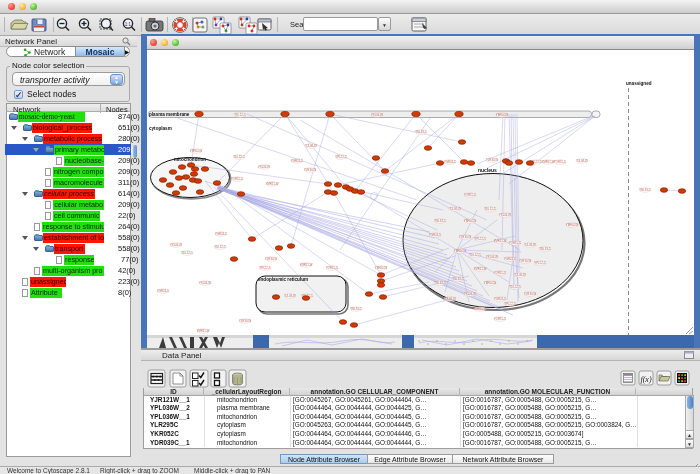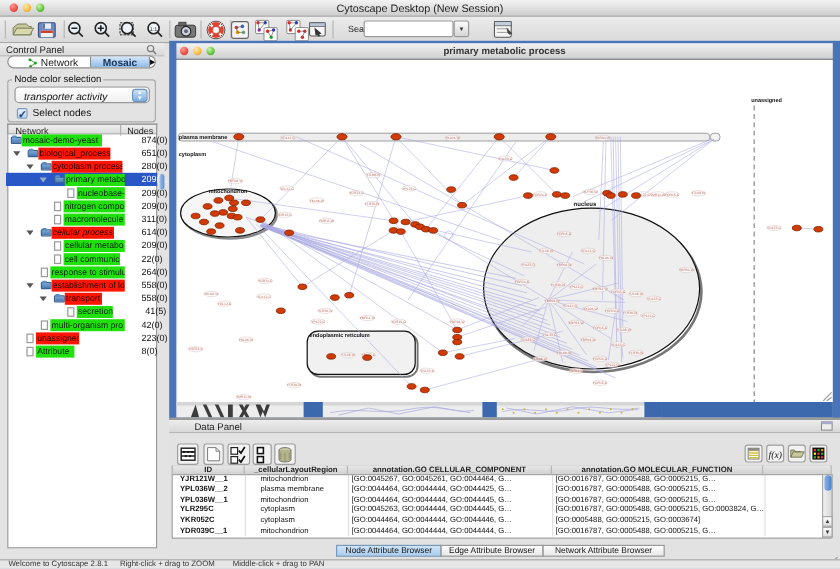--- a/index.html
+++ b/index.html
@@ -80,21 +80,20 @@
 #statusbar { left:0; top:466px; width:700px; height:8px; background:#e6e6e6; border-top:1px solid #ababab; }
 #statusbar span { position:absolute; top:0px; font-size:6.5px; color:#333; }
 </style>
 </head>
 <body>
 
 <div id="titlebar" class="abs">
   <div class="tl abs" style="left:8px; background:radial-gradient(circle at 35% 30%,#ff9a94,#ee4b42 60%,#b52c24);"></div>
   <div class="tl abs" style="left:19px; background:radial-gradient(circle at 35% 30%,#ffe9a8,#f5bb41 60%,#c28a1e);"></div>
   <div class="tl abs" style="left:30px; background:radial-gradient(circle at 35% 30%,#c8f3a6,#64c440 60%,#3f8f25);"></div>
-  <div id="title-text" class="abs">Cytoscape Desktop (New Session)</div>
 </div>
 
 <div id="toolbar" class="abs">
   <div class="tsep abs" style="left:4px;"></div>
   <div class="tsep abs" style="left:53px;"></div>
   <div class="tsep abs" style="left:141px;"></div>
   <div class="tsep abs" style="left:167px;"></div>
   <div class="tsep abs" style="left:192px;"></div>
   <div class="tsep abs" style="left:277px;"></div>
   <svg class="abs" style="left:0;top:0;" width="280" height="22" viewBox="0 0 280 22">
@@ -180,21 +179,21 @@
     <rect x="2" y="2" width="14" height="3.5" fill="#c3cddc" stroke="#555" stroke-width="0.6"></rect>
     <path d="M4 8 h10 M4 11 h10" stroke="#999" stroke-width="0.8"></path>
     <path d="M12 7 l5 5 l-2.5 1 l-1.5 -1.5 Z" fill="#444"></path>
   </svg>
   <span id="searchlab" class="abs" style="left:276px;">Search:</span>
   <div id="searchbox" class="abs"></div>
   <div id="searcharrow" class="abs">▼</div>
 </div>
 
 <div id="cp-head" class="abs">
-    <span>Control Panel</span>
+    <span>Network Panel</span>
  <svg style="position:absolute;right:6px;top:1px;" width="9" height="9" viewBox="0 0 9 9">
       <circle cx="3.5" cy="3.5" r="2.6" fill="none" stroke="#777" stroke-width="1"></circle>
       <line x1="5.5" y1="5.5" x2="8" y2="8" stroke="#777" stroke-width="1.2"></line>
     </svg>
   </div>
 <div id="tabpill" class="abs">
   <div class="seg" style="left:27px; width:41px; font-size:8.5px; color:#222; text-align:left; line-height:10px;">Network</div>
   <svg class="seg" style="left:16px; top:1px;" width="9" height="9" viewBox="0 0 9 9">
       <circle cx="2" cy="1.8" r="1.3" fill="#2aa02a"></circle>
       <circle cx="6.5" cy="4.5" r="1.3" fill="#2aa02a"></circle>
@@ -214,33 +213,33 @@
 <div id="chklab" class="abs">Select nodes</div>
 <div id="treewrap" class="abs"></div>
 <div id="treehead" class="abs">
     <span style="position:absolute;left:6px;top:1px;">Network</span>
     <span style="position:absolute;left:99px;top:1px;">Nodes</span>
     <span style="position:absolute;left:93px;top:0;width:1px;height:9px;background:#b0b0b0;"></span>
   </div>
 <div id="tree">
 <div class="trow" style="top:112px;">
       <span class="fold" style="left:2px;"></span>
-      <span class="chip g" style="left:11px;width:67px;">mosaic-demo-yeast</span>
+      <span class="chip g" style="left:11px;width:67px;font-family:Liberation Serif, serif;">mosaic-demo-yeast</span>
       <span class="num">874(0)</span>
     </div>
 <div class="trow" style="top:123px;">
       <span class="arr" style="left:4px;"></span>
       <span class="fold" style="left:16px;"></span>
       <span class="chip r" style="left:25px;width:60px;">biological_process</span>
       <span class="num">651(0)</span>
     </div>
 <div class="trow" style="top:134px;">
       <span class="arr" style="left:15px;"></span>
       <span class="fold" style="left:27px;"></span>
-      <span class="chip r" style="left:36px;width:59px;">cytoplasm process</span>
+      <span class="chip r" style="left:36px;width:59px;">metabolic process</span>
       <span class="num">280(0)</span>
     </div>
 <div class="trow" style="top:145px;">
       <span style="position:absolute;left:-2px;top:-1px;width:126px;height:11px;background:#2a57c8;"></span>
       <span class="arr" style="left:26px;border-top-color:#9ab;"></span>
       <span class="fold" style="left:38px;"></span>
       <span class="chip g" style="left:47px;width:50px;">primary metabol</span>
       <span class="num" style="color:#fff;">209(…</span>
     </div>
 <div class="trow" style="top:156px;">
@@ -286,22 +285,22 @@
       <span class="num">558(0)</span>
     </div>
 <div class="trow" style="top:244px;">
       <span class="arr" style="left:26px;"></span>
       <span class="fold" style="left:38px;"></span>
       <span class="chip r" style="left:47px;width:31px;">transport</span>
       <span class="num">558(0)</span>
     </div>
 <div class="trow" style="top:255px;">
       <span class="doc" style="left:49px;"></span>
-      <span class="chip g" style="left:57px;width:30px;">secretion</span>
-      <span class="num" style="left:98px;">41(5)</span>
+      <span class="chip g" style="left:57px;width:30px;">response</span>
+      <span class="num" style="left:98px;">77(0)</span>
     </div>
 <div class="trow" style="top:266px;">
       <span class="doc" style="left:27px;"></span>
       <span class="chip g" style="left:35px;width:62px;">multi-organism pro</span>
       <span class="num">42(0)</span>
     </div>
 <div class="trow" style="top:277px;">
       <span class="doc" style="left:15px;"></span>
       <span class="chip r" style="left:23px;width:36px;">unassigned</span>
       <span class="num">223(0)</span>
@@ -312,21 +311,20 @@
       <span class="num">8(0)</span>
     </div>
 </div>
 <div id="vthumb" class="abs"></div>
 
 <div id="netwin" class="abs"></div>
 <div id="nettitle" class="abs">
   <div class="tl abs" style="left:3px; background:radial-gradient(circle at 35% 30%,#ff9a94,#ee4b42 60%,#b52c24);"></div>
   <div class="tl abs" style="left:14px; background:radial-gradient(circle at 35% 30%,#ffe9a8,#f5bb41 60%,#c28a1e);"></div>
   <div class="tl abs" style="left:25px; background:radial-gradient(circle at 35% 30%,#c8f3a6,#64c440 60%,#3f8f25);"></div>
-  <span>primary metabolic process</span>
 </div>
 <div id="netcanvas" class="abs"></div>
 <svg class="abs" style="left:147px;top:50px;" width="547" height="285" viewBox="0 0 547 285">
 <ellipse cx="347.5" cy="193" rx="90" ry="67" fill="none" stroke="#777" stroke-width="2.2"></ellipse>
 <ellipse cx="346" cy="190.5" rx="90" ry="67" fill="#eeeeee" stroke="#111" stroke-width="1"></ellipse>
 <ellipse cx="44.2" cy="128.8" rx="39.5" ry="20" fill="none" stroke="#888" stroke-width="1.8"></ellipse>
 <ellipse cx="43" cy="127.5" rx="39.5" ry="20" fill="#f6f6f6" stroke="#111" stroke-width="1"></ellipse>
 <rect x="111" y="228" width="90" height="36" rx="9" fill="none" stroke="#777" stroke-width="1.6"></rect>
 <rect x="109" y="226" width="90" height="36" rx="9" fill="#f1f1f1" stroke="#111" stroke-width="1"></rect>
 <rect x="1.5" y="61" width="443" height="6.5" rx="3" fill="#ededed" stroke="#9a9a9a" stroke-width="0.8"></rect>

